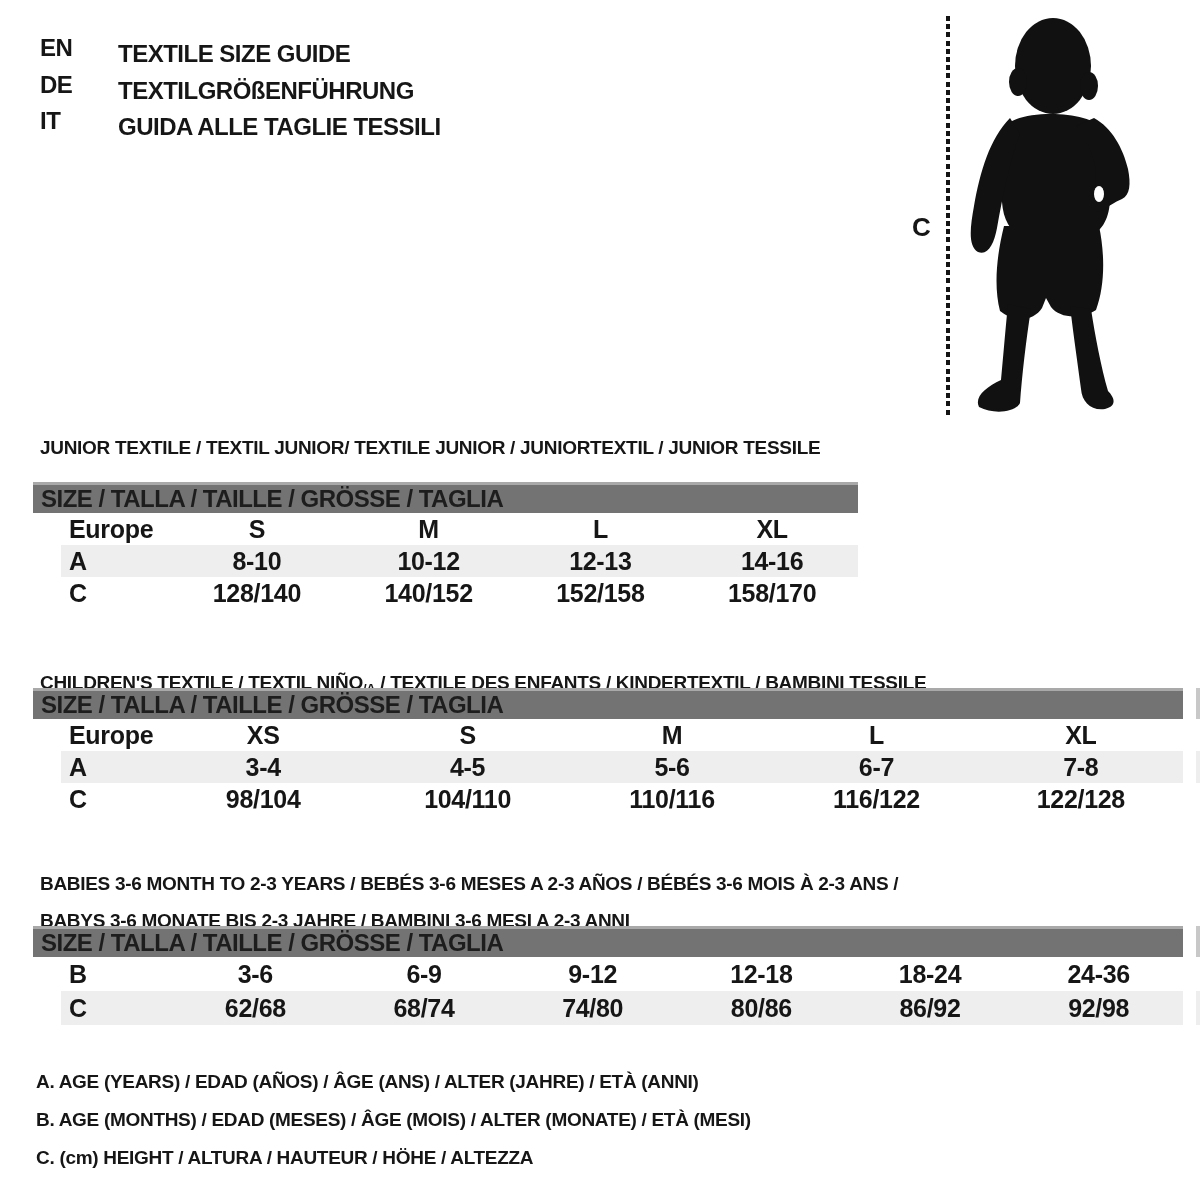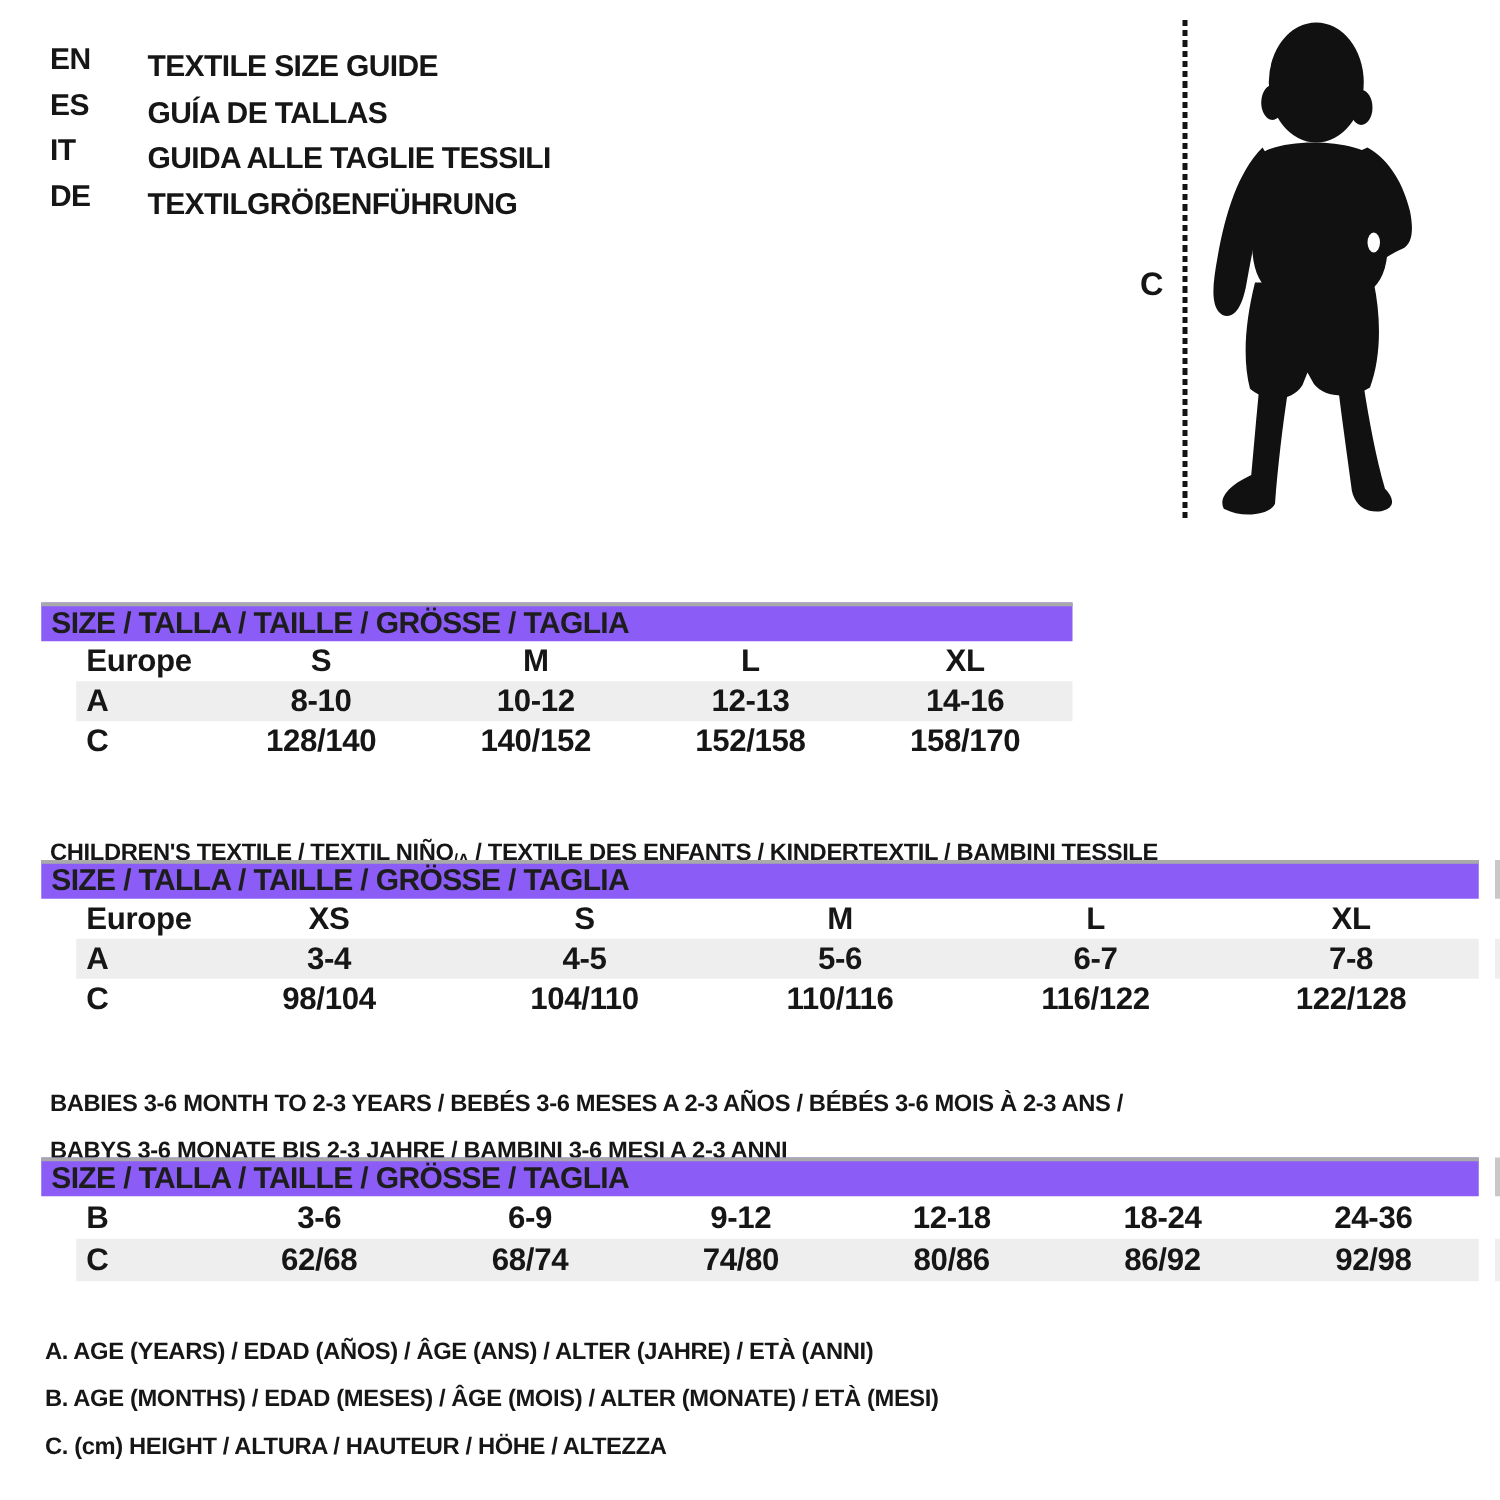--- a/index.html
+++ b/index.html
@@ -30,21 +30,21 @@
   .c-label { left: 912px; top: 212px; font-size: 26px; letter-spacing: -0.5px; }
   .toddler { left: 958px; top: 14px; }
 
   
   .section-title { font-size: 19px; letter-spacing: -0.3px; white-space: nowrap; }
   .sub-a { font-size: 13px; vertical-align: -4px; }
 
   
   .tbl { position: absolute; left: 33px; }
   .tbl-bar {
-    height: 28px; background: #8b5cf6; border-top: 3px solid #a9a9a9;
+    height: 28px; background: #737373; border-top: 3px solid #a9a9a9;
     display: flex; align-items: center; padding-left: 8px;
     font-size: 24px; letter-spacing: -0.5px; color: #1d1d1d;
   }
   .trow { display: flex; align-items: center; height: 32px; font-size: 25px; letter-spacing: -0.3px; margin-left: 28px; }
   .trow.shaded { background: #eeeeee; }
   .tlabel { padding-left: 8px; box-sizing: border-box; }
   .tcell { flex: 1; text-align: center; }
   .tbl-junior   { top: 482px; width: 825px; }
   .tbl-junior .tlabel   { width: 110px; }
   .tbl-children { top: 688px; width: 1150px; }
@@ -68,50 +68,47 @@
 <body>
 
 <div class="page">
 
   <div class="abs lang-block">
     <div class="lang-row">
       <span class="lang-code">EN</span>
       <span class="lang-title">TEXTILE SIZE GUIDE</span>
     </div>
     <div class="lang-row">
-      <span class="lang-code">ES</span>
-      <span class="lang-title">GUÍA DE TALLAS</span>
+      <span class="lang-code">DE</span>
+      <span class="lang-title">TEXTILGRÖßENFÜHRUNG</span>
     </div>
     <div class="lang-row">
       <span class="lang-code">IT</span>
       <span class="lang-title">GUIDA ALLE TAGLIE TESSILI</span>
-    </div>
-    <div class="lang-row">
-      <span class="lang-code">DE</span>
-      <span class="lang-title">TEXTILGRÖßENFÜHRUNG</span>
     </div>
   </div>
 
   <div class="abs dash-line"></div>
   <div class="abs c-label">C</div>
   <svg class="abs toddler" width="180" height="405" viewBox="0 0 180 405" xmlns="http://www.w3.org/2000/svg">
     <g fill="#111111">
       <ellipse cx="95" cy="52" rx="38" ry="48"></ellipse>
       <ellipse cx="60" cy="68" rx="9" ry="14"></ellipse>
       <ellipse cx="131" cy="72" rx="9" ry="14"></ellipse>
       <path d="M46,114 C56,95 132,95 146,116 L152,168 C154,198 148,214 134,221 L62,221 C48,215 42,197 44,170 Z"></path>
       <path d="M52,104 C32,124 22,158 16,192 C12,214 10,232 20,238 C30,242 36,230 39,214 C45,180 52,146 62,120 Z"></path>
       <path d="M136,104 C154,114 165,134 170,155 C173,170 172,181 164,185 C157,188 149,193 143,197 C137,200 132,196 134,187 C137,175 140,162 136,148 C132,134 126,120 118,112 Z"></path>
       <path d="M46,212 C38,244 36,274 42,297 C56,309 76,307 84,294 L88,284 L93,293 C102,305 124,305 138,296 C147,272 147,240 141,212 Z"></path>
       <path d="M50,290 C47,320 45,345 43,366 C28,373 16,383 21,393 C36,401 58,398 62,389 C64,362 68,326 73,295 Z"></path>
       <path d="M112,292 C116,325 120,352 123,375 C124,388 133,397 147,395 C160,392 156,383 150,377 C143,353 137,321 133,295 Z"></path>
     </g>
     <ellipse cx="141" cy="180" rx="5" ry="8" fill="#ffffff"></ellipse>
   </svg>
 
+  <div class="abs section-title" style="left:40px; top:437px;">JUNIOR TEXTILE / TEXTIL JUNIOR/ TEXTILE JUNIOR / JUNIORTEXTIL / JUNIOR TESSILE</div>
 
   <div class="tbl tbl-junior">
     <div class="tbl-bar">SIZE / TALLA / TAILLE / GRÖSSE / TAGLIA</div>
     <div class="trow">
       <span class="tlabel">Europe</span>
       <span class="tcell">S</span>
       <span class="tcell">M</span>
       <span class="tcell">L</span>
       <span class="tcell">XL</span>
     </div>

